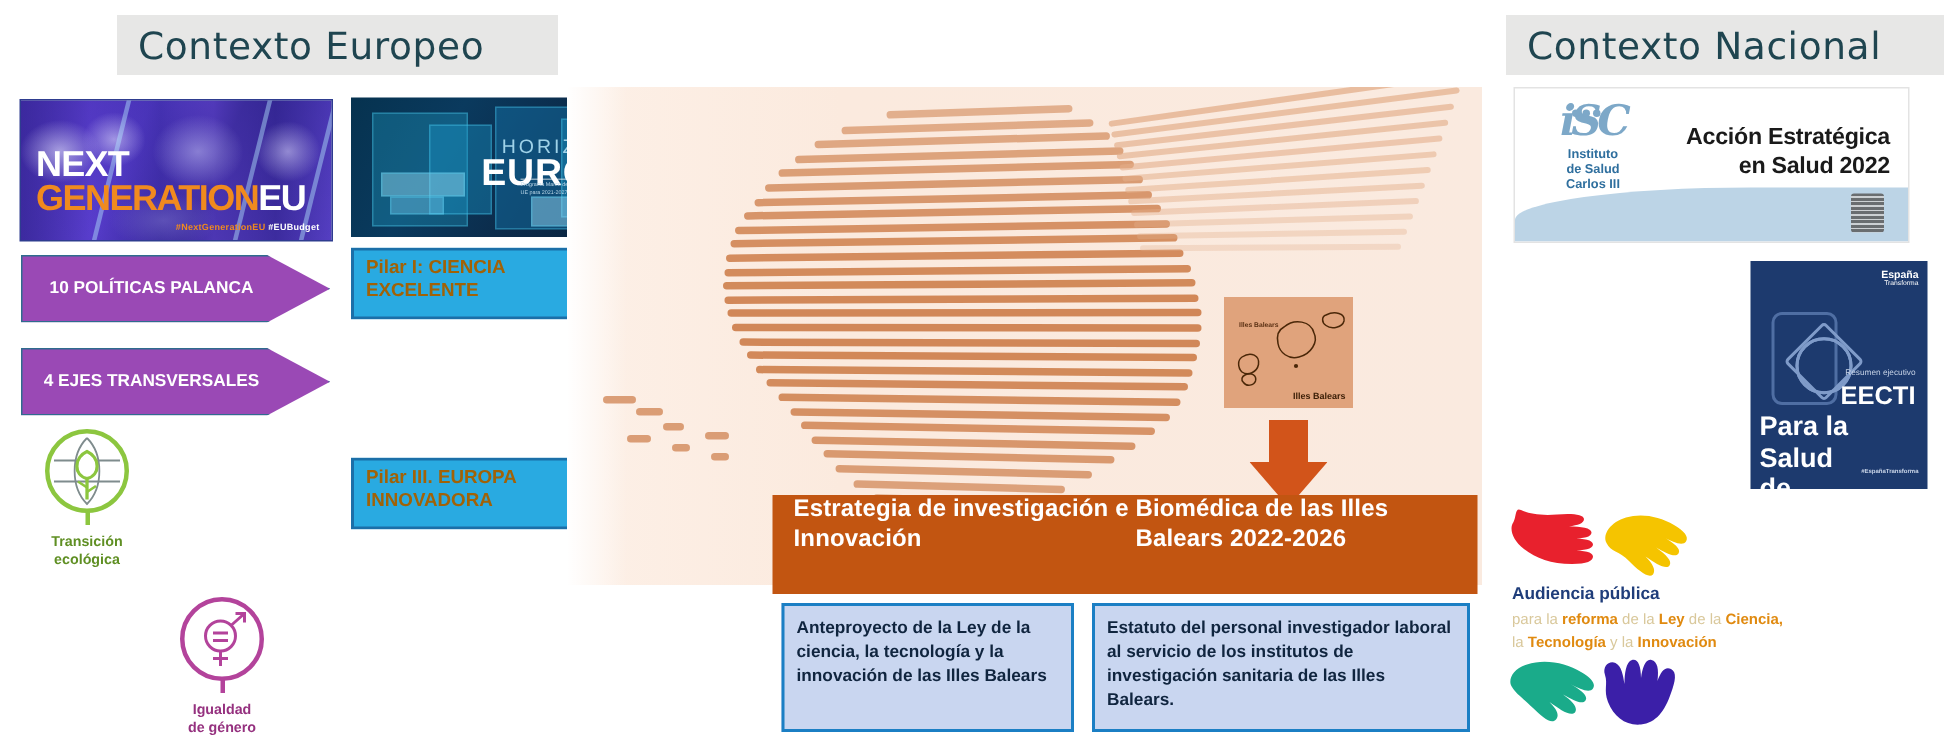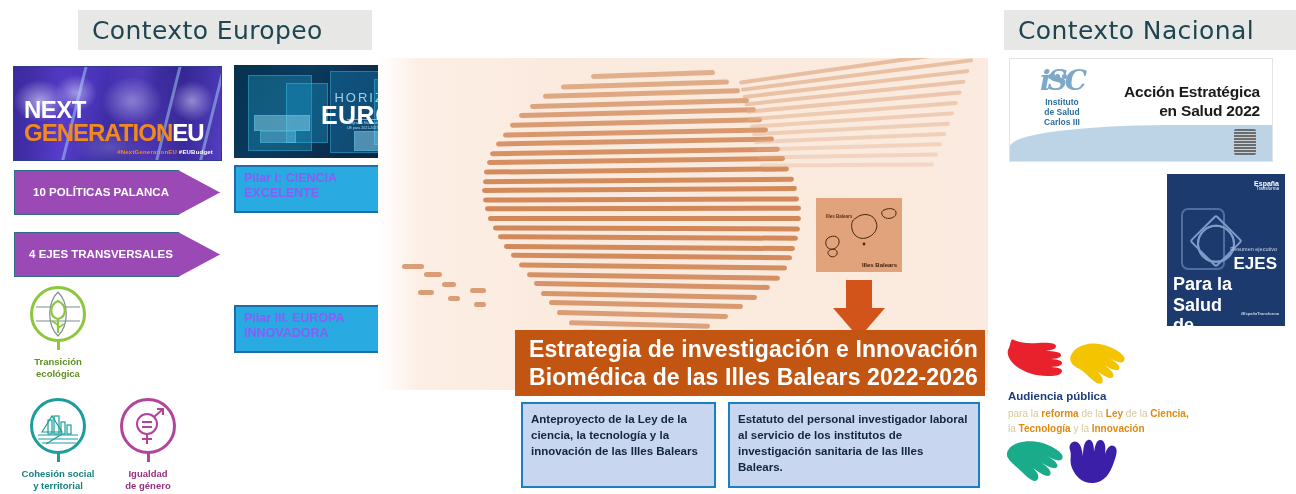--- a/index.html
+++ b/index.html
@@ -101,21 +101,21 @@
     clip-path:polygon(0 0, 164px 0, 206px 50%, 164px 100%, 0 100%);
   }
   .purple .lbl{position:relative;z-index:2;padding-right:32px;}
 
   
   .blue .body{
     background:#29aae1;border:2px solid #1b6fa8;
     -webkit-clip-path:polygon(0 0, 166px 0, 208px 50%, 166px 100%, 0 100%);
     clip-path:polygon(0 0, 166px 0, 208px 50%, 166px 100%, 0 100%);
   }
-  .blue{color:#8b5cf6;font-weight:bold;font-size:12.5px;text-align:left;align-items:flex-start;justify-content:center;}
+  .blue{color:#a16207;font-weight:bold;font-size:12.5px;text-align:left;align-items:flex-start;justify-content:center;}
   .blue .lbl{position:relative;z-index:2;padding:6px 40px 0 10px;line-height:1.22;}
   #pilar1{left:234px;top:165px;width:208px;height:48px;}
   #pilar2{left:234px;top:222px;width:208px;height:75px;font-size:11.5px;}
   #pilar3{left:234px;top:305px;width:208px;height:48px;}
 
   
   .axis{position:absolute;width:96px;text-align:center;}
   .axis .circle{
     width:56px;height:56px;border-radius:50%;margin:0 auto;
     box-sizing:border-box;position:relative;background:#fff;
@@ -157,23 +157,23 @@
   .islbox svg{position:absolute;left:0;top:0;}
   .bigarrow{position:absolute;left:455px;top:222px;width:52px;height:58px;}
   .bigarrow .shaft{position:absolute;left:13px;top:0;width:26px;height:30px;background:#d2541a;}
   .bigarrow .head{position:absolute;left:0;top:28px;width:52px;height:30px;background:#d2541a;
     -webkit-clip-path:polygon(0 0,100% 0,50% 100%); clip-path:polygon(0 0,100% 0,50% 100%);}
 
   
   .orange-banner{
     position:absolute;left:515px;top:330px;width:470px;height:66px;
     background:#c25511;color:#ffffff;
-    display:flex;flex-direction:column;justify-content:center;
+    display:flex;flex-direction:row;justify-content:center;
     padding-left:14px;box-sizing:border-box;
-    font-size:23px;font-weight:bold;line-height:1.22;letter-spacing:.1px;
+    font-size:16px;font-weight:bold;line-height:1.22;letter-spacing:.1px;
   }
 
   
   .lawbox{
     position:absolute;border:2px solid #1b7fc4;background:#c9d6f0;
     color:#10253f;font-size:11.5px;font-weight:bold;line-height:1.38;
     padding:8px 8px 6px 8px;box-sizing:border-box;
   }
   #lawbox-1{left:521px;top:402px;width:195px;height:86px;}
   #lawbox-2{left:728px;top:402px;width:252px;height:86px;}
@@ -309,38 +309,20 @@
       </svg>
     </div>
     <div class="pin"></div>
     <div class="cap">
       <span>Transición</span><br>
       <span>ecológica</span>
     </div>
   </div>
 
 
-  <div class="axis" id="axis-coh">
-    <div class="circle">
-      <svg width="44" height="44" viewBox="0 0 44 44" aria-hidden="true">
-        <path d="M6 28 L16 12 L26 28 Z" fill="none" stroke="#1b9e9b" stroke-width="1.2"></path>
-        <rect x="12" y="16" width="4" height="14" fill="none" stroke="#1b9e9b" stroke-width="1.2"></rect>
-        <rect x="18" y="12" width="5" height="18" fill="none" stroke="#1b9e9b" stroke-width="1.2"></rect>
-        <rect x="25" y="18" width="4" height="12" fill="none" stroke="#1b9e9b" stroke-width="1.2"></rect>
-        <rect x="31" y="21" width="4" height="9" fill="none" stroke="#1b9e9b" stroke-width="1.2"></rect>
-        <path d="M2 31 H42 M2 35 H42 M6 39 H40" stroke="#1b9e9b" stroke-width="1.1" fill="none"></path>
-        <path d="M10 40 L26 30" stroke="#1b9e9b" stroke-width="1.4" fill="none"></path>
-      </svg>
-    </div>
-    <div class="pin"></div>
-    <div class="cap">
-      <span>Cohesión social</span><br>
-      <span>y territorial</span>
-    </div>
-  </div>
 
   <div class="axis" id="axis-gen">
     <div class="circle">
       <svg width="44" height="44" viewBox="0 0 44 44" aria-hidden="true">
         <circle cx="21" cy="20" r="10" fill="none" stroke="#b3439b" stroke-width="2"></circle>
         <path d="M21 30 V40 M16 35 H26" stroke="#b3439b" stroke-width="2" fill="none"></path>
         <path d="M28 13 L37 5 M31 5 H37 V11" stroke="#b3439b" stroke-width="2" fill="none"></path>
         <path d="M16 18 H26 M16 23 H26" stroke="#b3439b" stroke-width="2" fill="none"></path>
       </svg>
     </div>
@@ -455,21 +437,21 @@
 
 
   <div class="perte">
     <div class="esp">
       <span>España</span>
       <small>Transforma</small>
     </div>
     <div class="phone"></div>
     <div class="heart"></div>
     <div class="res">Resumen ejecutivo</div>
-    <div class="pt">EJES</div>
+    <div class="pt">EECTI</div>
     <div class="l2">
       <span>Para la Salud</span><br>
       <span>de Vanguardia.</span>
     </div>
     <div class="foot">
       <b>#EspañaTransforma</b>
     </div>
   </div>
 
   <div class="audiencia">

